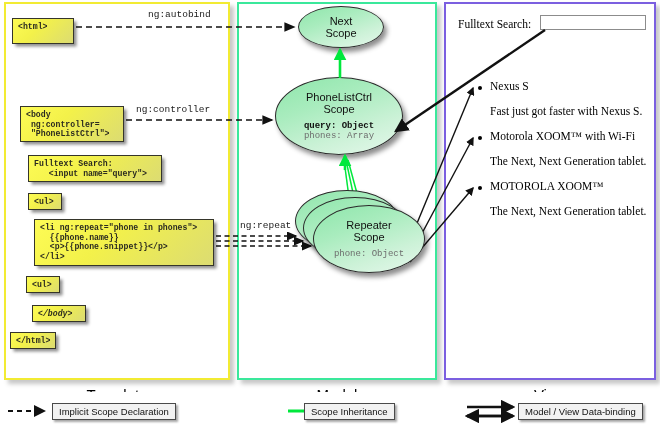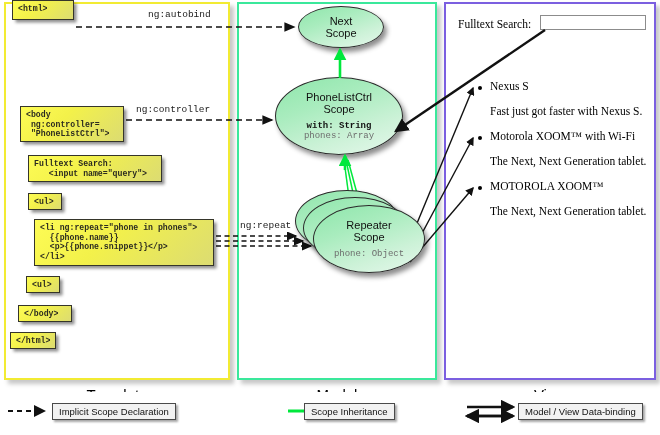--- a/index.html
+++ b/index.html
@@ -74,56 +74,56 @@
   <div class="panel-shadow" style="left:448px;top:6px;width:212px;height:378px;"></div>
 
   <div class="panel" id="panel-template"></div>
   <div class="panel" id="panel-model"></div>
   <div class="panel" id="panel-view"></div>
 
   <div class="panel-label" style="left:4px;top:362px;width:226px;">Template</div>
   <div class="panel-label" style="left:237px;top:362px;width:200px;">Model</div>
   <div class="panel-label" style="left:444px;top:362px;width:212px;">View</div>
 
-  <div class="codebox" style="left:12px;top:0;width:62px;height:20px;">&lt;html&gt;</div>
+  <div class="codebox" style="left:12px;top:18px;width:62px;height:26px;">&lt;html&gt;</div>
 
   <div class="codebox" style="left:20px;top:106px;width:104px;height:36px;">&lt;body
  ng:controller=
  "PhoneListCtrl"&gt;</div>
 
   <div class="codebox" style="left:28px;top:155px;width:134px;height:27px;">Fulltext Search:
    &lt;input name="query"&gt;</div>
 
   <div class="codebox" style="left:28px;top:193px;width:34px;height:17px;">&lt;ul&gt;</div>
 
   <div class="codebox" style="left:34px;top:219px;width:180px;height:47px;">&lt;li ng:repeat="phone in phones"&gt;
   {{phone.name}}
   &lt;p&gt;{{phone.snippet}}&lt;/p&gt;
 &lt;/li&gt;</div>
 
   <div class="codebox" style="left:26px;top:276px;width:34px;height:17px;">&lt;ul&gt;</div>
 
-  <div class="codebox" style="left:18px;top:305px;width:54px;height:17px;">&lt;/body&gt;</div>
+  <div class="codebox" style="left:32px;top:305px;width:54px;height:17px;font-style:italic;">&lt;/body&gt;</div>
 
   <div class="codebox" style="left:10px;top:332px;width:46px;height:17px;">&lt;/html&gt;</div>
 
   <div class="ellipse" style="left:298px;top:6px;width:86px;height:42px;">
     <div class="title">
       <span>Next</span><br>
       <span>Scope</span>
     </div>
   </div>
 
   <div class="ellipse" style="left:275px;top:77px;width:128px;height:78px;">
     <div class="title">
       <span>PhoneListCtrl</span><br>
       <span>Scope</span>
     </div>
     <div class="props">
-      <div class="prop-strong">with: String</div>
+      <div class="prop-strong">query: Object</div>
       <div class="prop-dim">phones: Array</div>
     </div>
   </div>
 
   <div class="ellipse" style="left:295px;top:190px;width:104px;height:62px;z-index:1;"></div>
   <div class="ellipse" style="left:303px;top:197px;width:104px;height:62px;z-index:2;"></div>
 
   <div class="ellipse" style="left:313px;top:205px;width:112px;height:68px;z-index:3;">
     <div class="title">
       <span>Repeater</span><br>

